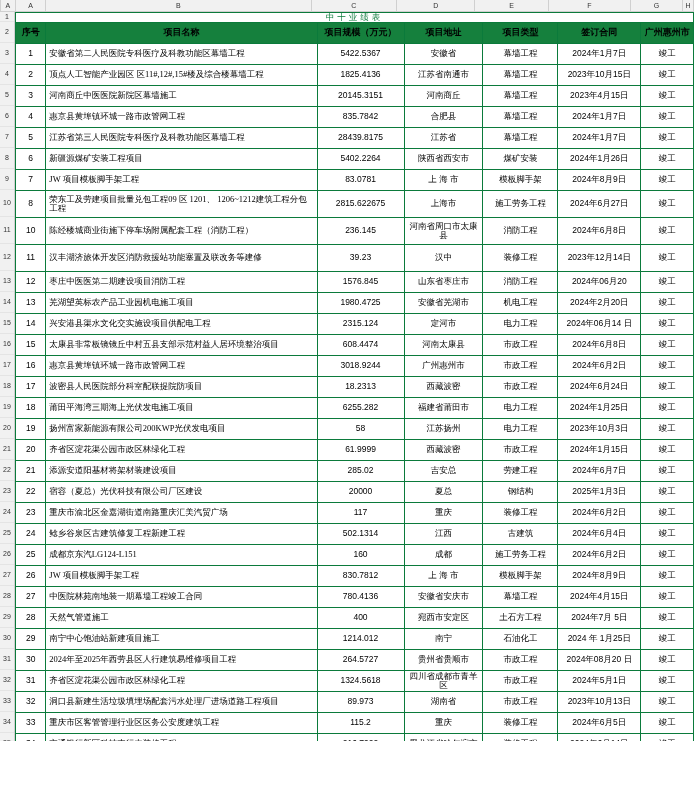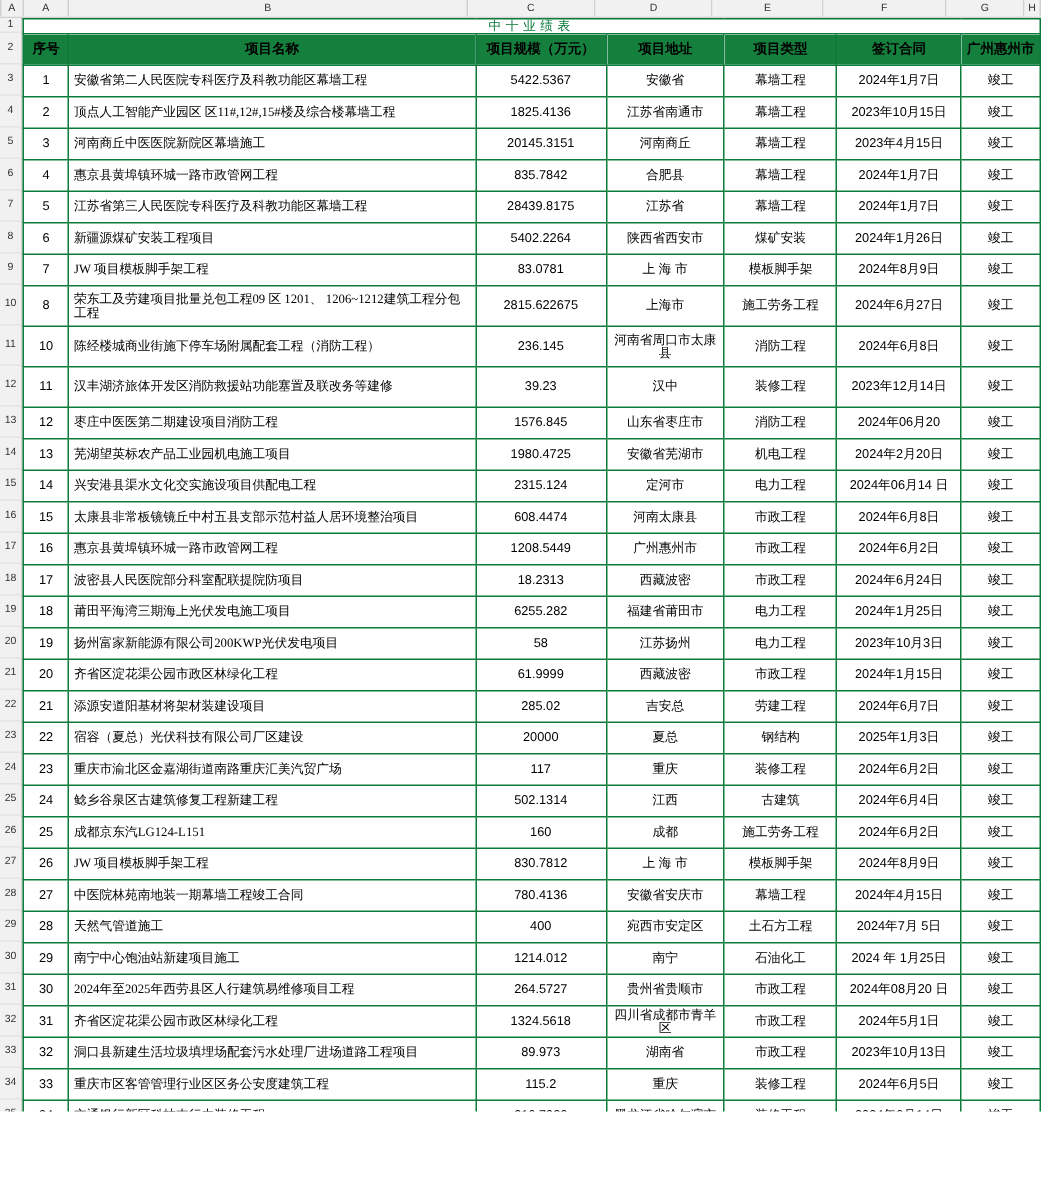--- a/index.html
+++ b/index.html
@@ -272,21 +272,21 @@
             <td class="l">太康县非常板镜镜丘中村五县支部示范村益人居环境整治项目</td>
             <td class="c">608.4474</td>
             <td class="c">河南太康县</td>
             <td class="c">市政工程</td>
             <td class="c">2024年6月8日</td>
             <td class="c">竣工</td>
           </tr>
           <tr class="data">
             <td class="seq">16</td>
             <td class="l">惠京县黄埠镇环城一路市政管网工程</td>
-            <td class="c">1208.5449</td>
+            <td class="c">3018.9244</td>
             <td class="c">广州惠州市</td>
             <td class="c">市政工程</td>
             <td class="c">2024年6月2日</td>
             <td class="c">竣工</td>
           </tr>
           <tr class="data">
             <td class="seq">17</td>
             <td class="l">波密县人民医院部分科室配联提院防项目</td>
             <td class="c">18.2313</td>
             <td class="c">西藏波密</td>

